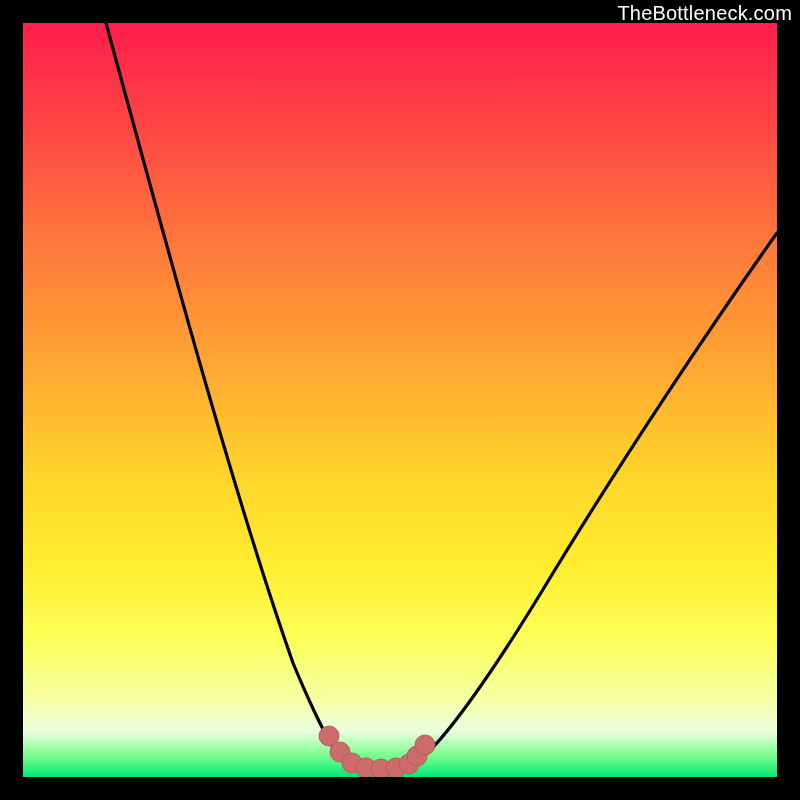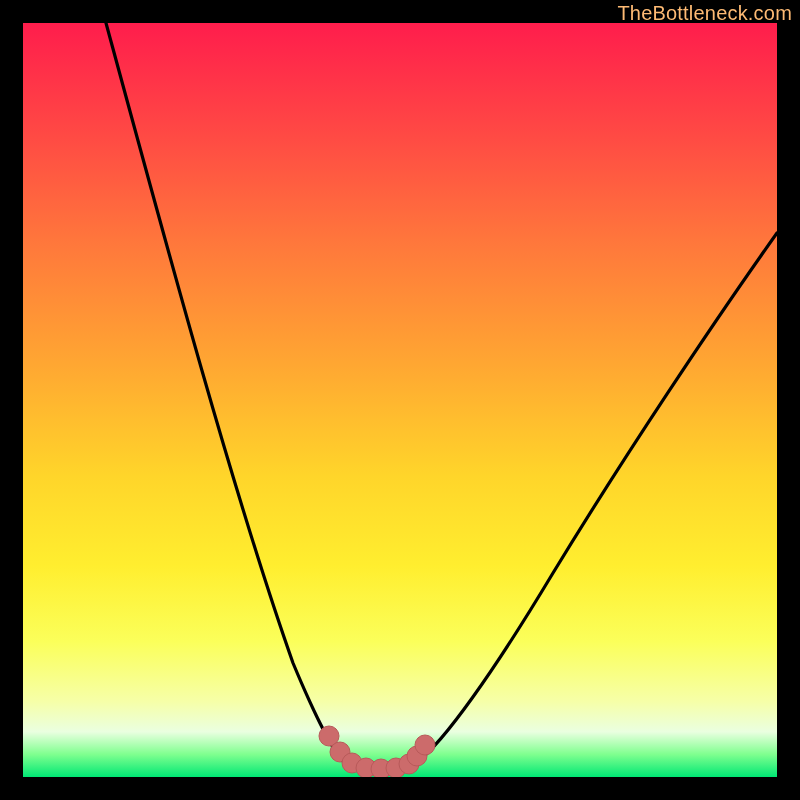--- a/index.html
+++ b/index.html
@@ -34,21 +34,21 @@
       #f6ffa8 90%,
       #eaffe0 94%,
       #7fff8f 97%,
       #00e774 100%
     );
   }
   .watermark {
     position: absolute;
     top: 2px;
     right: 8px;
-    color: #fdba74;
+    color: #ffffff;
     font-size: 20px;
     font-weight: 500;
     letter-spacing: 0.2px;
   }
   svg.curves {
     position: absolute;
     inset: 0;
   }
 </style>
 </head>

